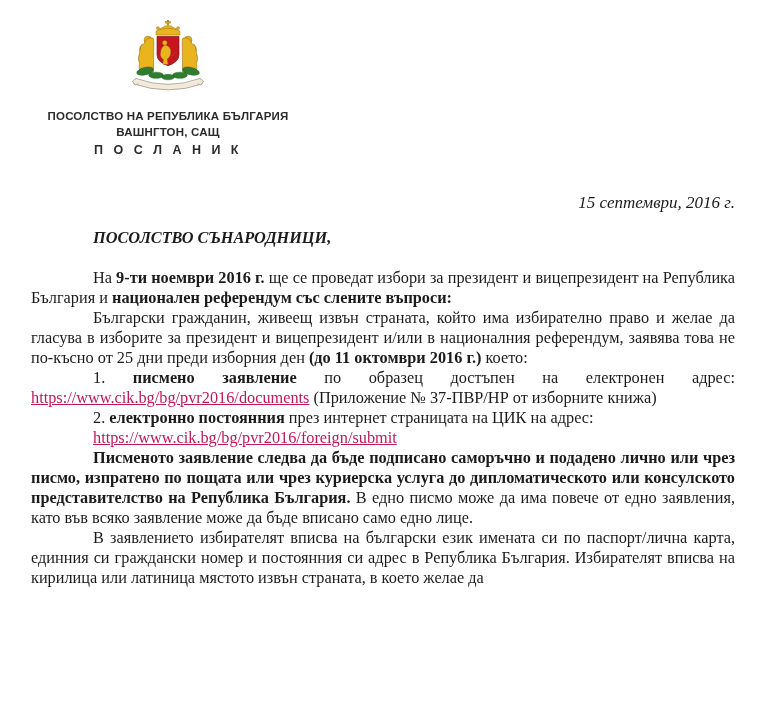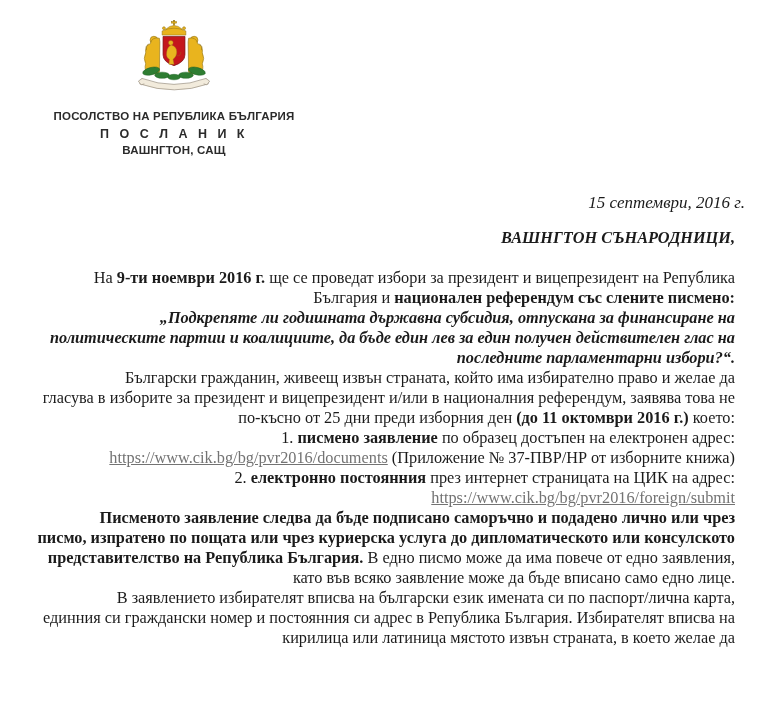--- a/index.html
+++ b/index.html
@@ -2,46 +2,46 @@
 <html><head>
 <meta charset="utf-8">
 <style>
   html,body { margin:0; padding:0; background:#e9e9e9; }
   .page {
     position:relative; width:765px; height:723px; background:#ffffff;
     font-family:"Liberation Serif", serif; color:#1d1d1d; overflow:hidden;
     margin:0 auto;
   }
   
-  .letterhead { position:absolute; left:34px; top:20px; width:280px; text-align:center; }
+  .letterhead { position:absolute; left:28px; top:20px; width:280px; text-align:center; }
   .emblem { display:block; margin:0 auto 4px auto; width:92px; height:84px; }
   .org-line {
     font-family:"Liberation Sans", sans-serif; font-weight:bold;
     font-size:11.5px; line-height:16px; color:#2b2b2b; letter-spacing:0.2px;
   }
   .org-line.rank { font-size:12.5px; letter-spacing:3.5px; margin-top:2px; }
   
   .dateline {
-    position:absolute; top:193px; right:20px;
+    position:absolute; top:193px; right:30px;
     font-style:italic; font-size:17px; color:#1b1b1b;
   }
   
   .body {
     position:absolute; left:31px; top:228px; width:704px;
     font-size:16.3px; line-height:20px; text-align:justify; color:#1b1b1b;
   }
-  .body p { margin:0; text-indent:62px;text-align:right; }
+  .body p { margin:0; text-indent:62px; }
   .sal { font-weight:bold; font-style:italic; margin-bottom:20px !important; }
   .q  { font-style:italic; }
   .qb { font-weight:bold; font-style:italic; }
   .pb { font-weight:bold; }
   .plink { text-align:left; }
   .b { font-weight:bold; }
   .i { font-style:italic; }
-  a.lnk { color:#737373; text-decoration:underline; cursor:pointer; }
+  a.lnk { color:#be185d; text-decoration:underline; cursor:pointer; }
 </style>
 </head>
 <body>
 
 <div class="page">
 
   <div class="letterhead">
     <svg class="emblem" viewBox="0 0 100 92">
 
       <g stroke="#96781A" stroke-width="0.6" fill="#E9B41E">
@@ -83,30 +83,29 @@
         <ellipse cx="50" cy="62.5" rx="7" ry="3"></ellipse>
       </g>
 
       <g>
         <path stroke="#9C9283" stroke-width="0.8" d="M15,64 q35,13 70,0 l2.5,6 q-37,13 -75,0 z" fill="#F2EBDC"></path>
         <path d="M15,64 l-4,3 3,4 3.5,-1" stroke="#9C9283" stroke-width="0.8" fill="#F2EBDC"></path>
         <path d="M85,64 l4,3 -3,4 -3.5,-1" stroke="#9C9283" stroke-width="0.8" fill="#F2EBDC"></path>
       </g>
     </svg>
     <div class="org-line">ПОСОЛСТВО НА РЕПУБЛИКА БЪЛГАРИЯ</div>
+    <div class="org-line">ВАШНГТОН, САЩ</div>
     <div class="org-line rank">П О С Л А Н И К</div>
-    <div class="org-line">ВАШНГТОН, САЩ</div>
   </div>
 
   <div class="dateline">15 септември, 2016  г.</div>
 
   <div class="body" id="letter-body">
-      <p class="sal"><span class="b i">ВАШНГТОН СЪНАРОДНИЦИ,</span></p>
-      <p><span>На </span><span class="b">9-ти ноември 2016 г.</span><span> ще се проведат избори за президент и вицепрезидент на Република България и </span><span class="b">национален референдум със слените писмено:</span></p>
-      <p class="qb"><span class="b i">„Подкрепяте ли годишната държавна субсидия, отпускана за финансиране на политическите партии и коалициите, да бъде един лев за един получен действителен глас на последните парламентарни избори?“.</span></p>
+      <p class="sal"><span class="b i">ПОСОЛСТВО СЪНАРОДНИЦИ,</span></p>
+      <p><span>На </span><span class="b">9-ти ноември 2016 г.</span><span> ще се проведат избори за президент и вицепрезидент на Република България и </span><span class="b">национален референдум със слените въпроси:</span></p>
       <p><span>Български гражданин, живеещ извън страната, който има избирателно право и желае да гласува в изборите за президент и вицепрезидент и/или в националния референдум, заявява това не по-късно от 25 дни преди изборния ден </span><span class="b">(до 11 октомври 2016 г.)</span><span> което:</span></p>
       <p><span>1. </span><span class="b">писмено заявление</span><span> по образец достъпен на електронен адрес: </span><a class="lnk" href="#">https://www.cik.bg/bg/pvr2016/documents</a><span> (Приложение № 37-ПВР/НР от изборните книжа)</span></p>
       <p><span>2. </span><span class="b">електронно постоянния</span><span> през интернет страницата на ЦИК на адрес:</span></p>
       <p class="plink"><a class="lnk" href="#">https://www.cik.bg/bg/pvr2016/foreign/submit</a></p>
       <p><span class="b">Писменото заявление следва да бъде подписано саморъчно и подадено лично или чрез писмо, изпратено по пощата или чрез куриерска услуга до дипломатическото или консулското представителство на Република България.</span><span> В едно писмо може да има повече от едно заявления, като във всяко заявление може да бъде вписано само едно лице.</span></p>
       <p><span>В заявлението избирателят вписва на български език имената си по паспорт/лична карта, единния си граждански номер и постоянния си адрес в Република България. Избирателят вписва на кирилица или латиница мястото извън страната, в което желае да</span></p>
     </div>
 
 </div>
 

